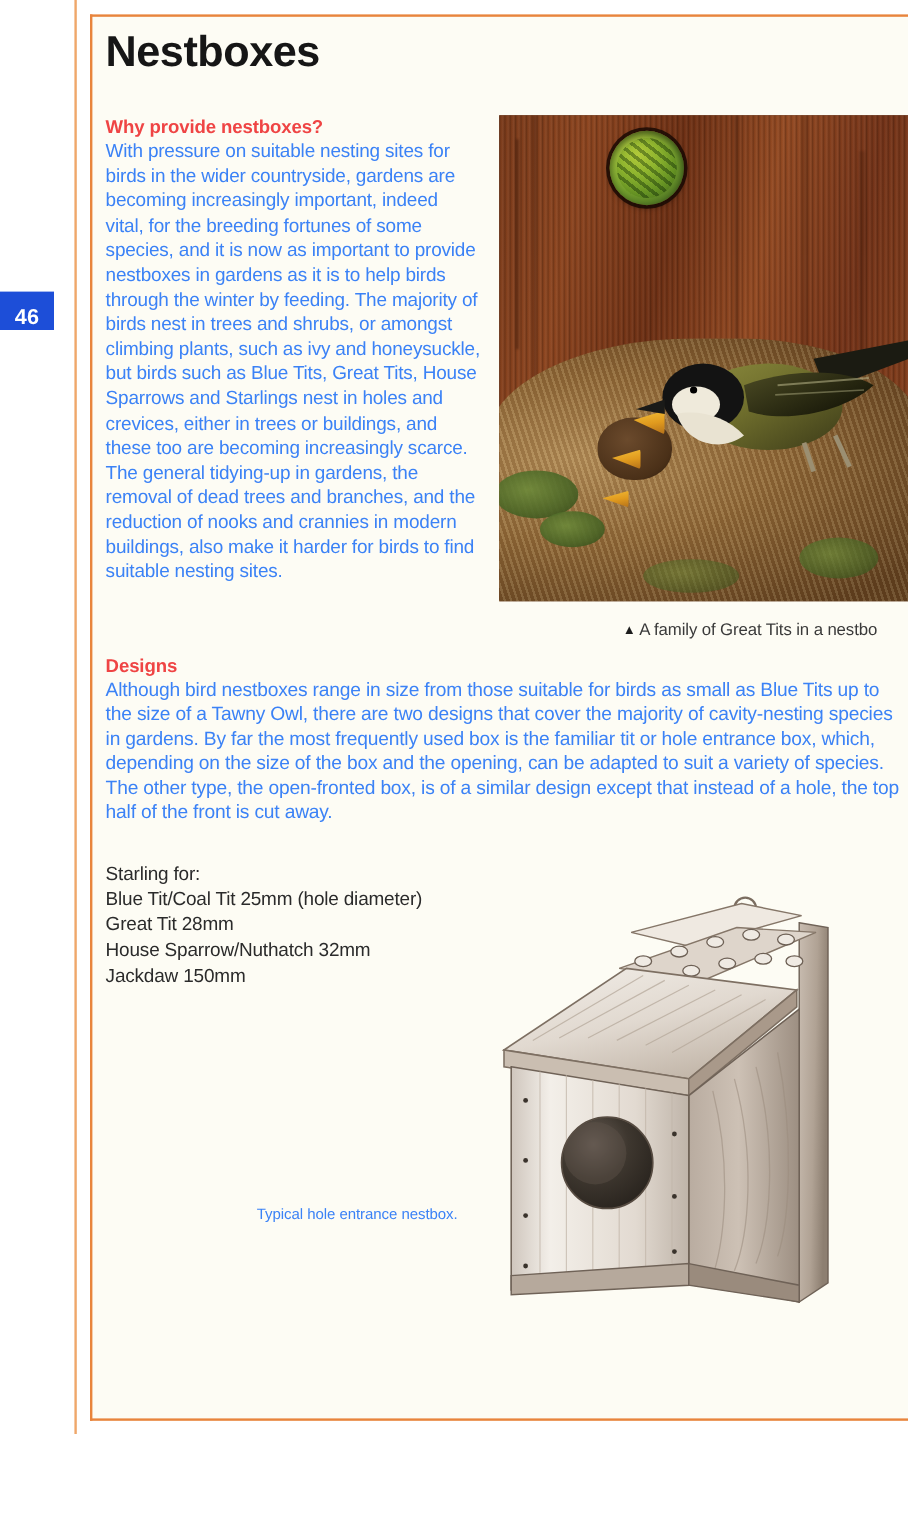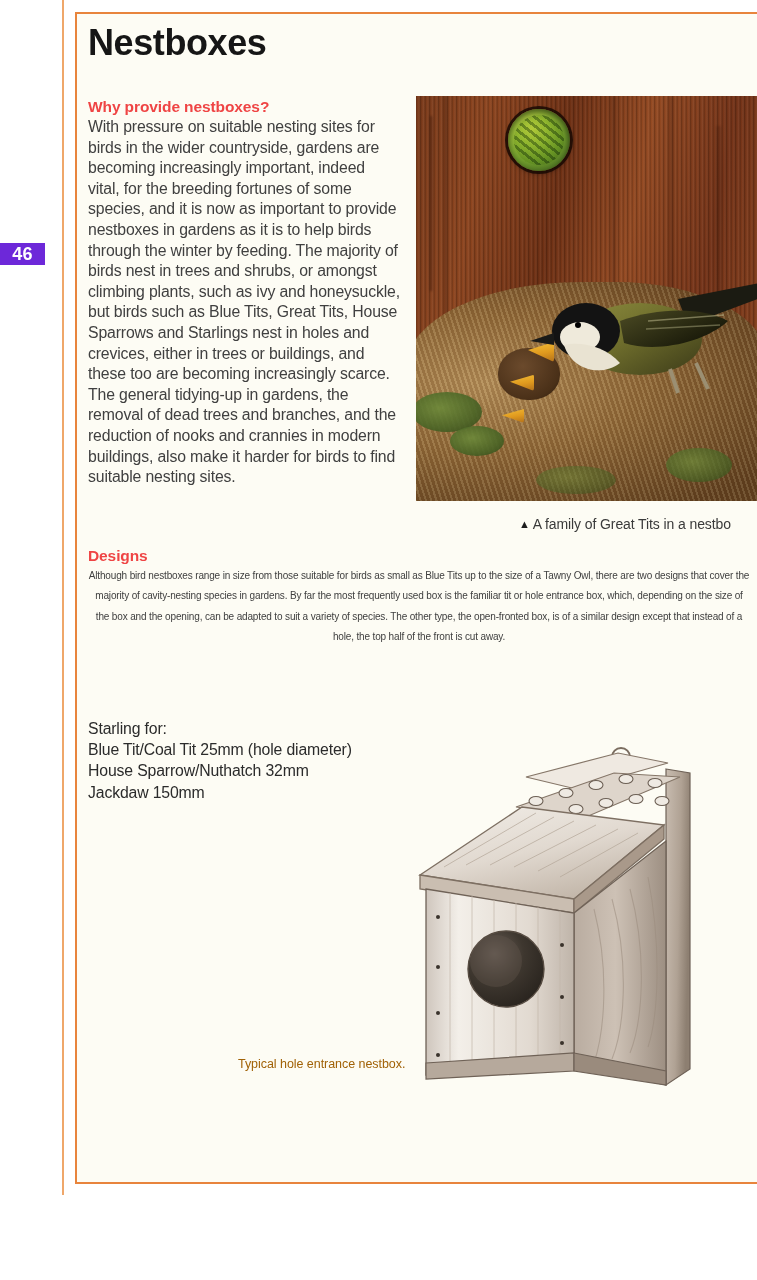--- a/index.html
+++ b/index.html
@@ -35,24 +35,24 @@
     border-top: 2px solid #e8843c;
     border-left: 2px solid #e8843c;
     border-bottom: 2px solid #e8843c;
     box-sizing: border-box;
   }
 
   
   #page-tab {
     position: absolute;
     left: 0; top: 243px;
-    width: 45px; height: 22px;
-    background: #6d28d9;
+    width: 45px; height: 32px;
+    background: #1d4ed8;
     display: flex;
-    align-items: center;
+    align-items: flex-end;
     justify-content: center;
   }
   #page-tab .num {
     color: #ffffff;
     font-size: 18px;
     font-weight: bold;
     letter-spacing: 0.3px;
   }
 
   
@@ -68,42 +68,41 @@
   .sub-head {
     font-size: 15.5px;
     font-weight: bold;
     color: #ef4444;
     margin: 0 0 1px 0;
     letter-spacing: -0.1px;
   }
   .body-text {
     font-size: 15.8px;
     line-height: 20.6px;
-    color: #404040;
+    color: #3b82f6;
     margin: 0;
     letter-spacing: -0.15px;
   }
 
   
   #col-left {
     position: absolute;
     left: 88px; top: 98px;
     width: 312px;
   }
 
   
   #sec-designs {
     position: absolute;
     left: 88px; top: 547px;
     width: 662px;
   }
   #sec-designs .body-text {
-    font-size: 10px;
+    font-size: 16px;
     line-height: 20.4px;
-    text-align: center;
   }
 
   #sec-hole {
     position: absolute;
     left: 88px; top: 718px;
     width: 330px;
   }
   #sec-hole .spec-line {
     font-size: 15.8px;
     line-height: 21.2px;
@@ -204,25 +203,24 @@
   }
 
   
   #illus-nestbox {
     position: absolute;
     left: 404px; top: 733px;
     width: 320px; height: 375px;
   }
   #illus-caption {
     position: absolute;
-    left: 214px; top: 1057px;
+    left: 214px; top: 1005px;
     font-size: 12.5px;
-    color: #a16207;
+    color: #3b82f6;
     letter-spacing: -0.05px;
-    margin-left: 24px;
   }
 </style>
 </head>
 <body>
 
 <div id="page-sheet">
 
   <div id="spine-rule"></div>
 
   <div id="content-frame"></div>
@@ -303,20 +301,21 @@
   </div>
 
   <div id="sec-designs">
     <div class="sub-head">Designs</div>
     <p class="body-text">Although bird nestboxes range in size from those suitable for birds as small as Blue Tits up to the size of a Tawny Owl, there are two designs that cover the majority of cavity-nesting species in gardens. By far the most frequently used box is the familiar tit or hole entrance box, which, depending on the size of the box and the opening, can be adapted to suit a variety of species. The other type, the open-fronted box, is of a similar design except that instead of a hole, the top half of the front is cut away.</p>
   </div>
 
   <div id="sec-hole">
     <div class="spec-line">Starling for:</div>
     <div class="spec-line">Blue Tit/Coal Tit 25mm (hole diameter)</div>
+    <div class="spec-line">Great Tit 28mm</div>
     <div class="spec-line">House Sparrow/Nuthatch 32mm</div>
     <div class="spec-line">Jackdaw 150mm</div>
   </div>
 
   <svg id="illus-nestbox" viewBox="0 0 320 375">
     <defs>
       <linearGradient id="frontG" x1="0" y1="0" x2="1" y2="0">
         <stop offset="0%" stop-color="#cfc6bd"></stop>
         <stop offset="22%" stop-color="#f3efe9"></stop>
         <stop offset="70%" stop-color="#e2dad1"></stop>

